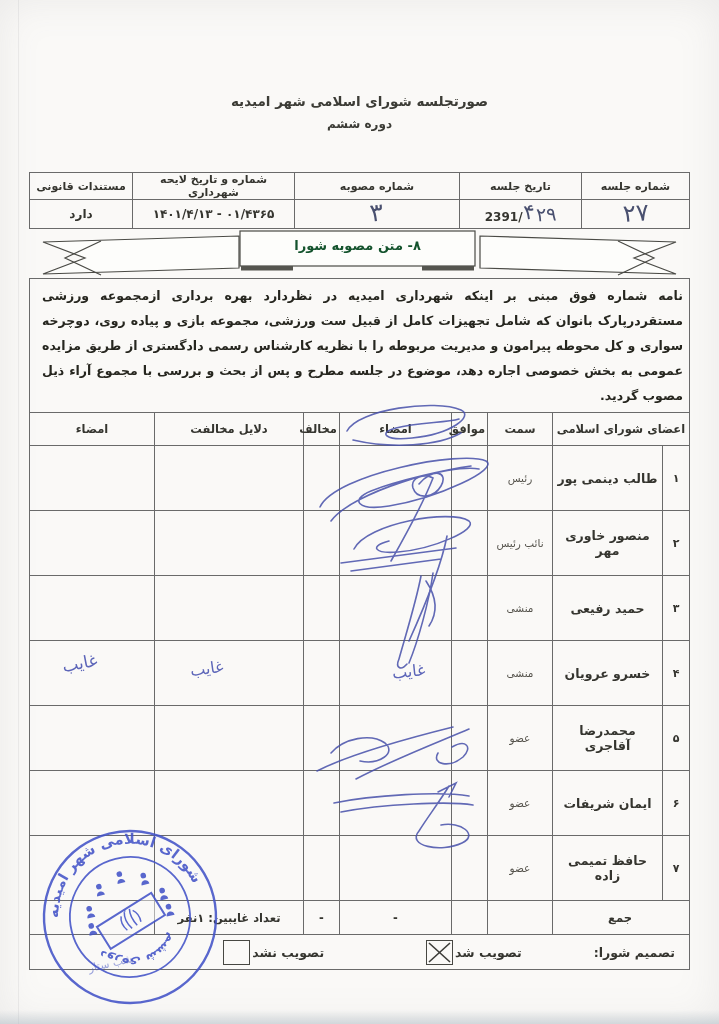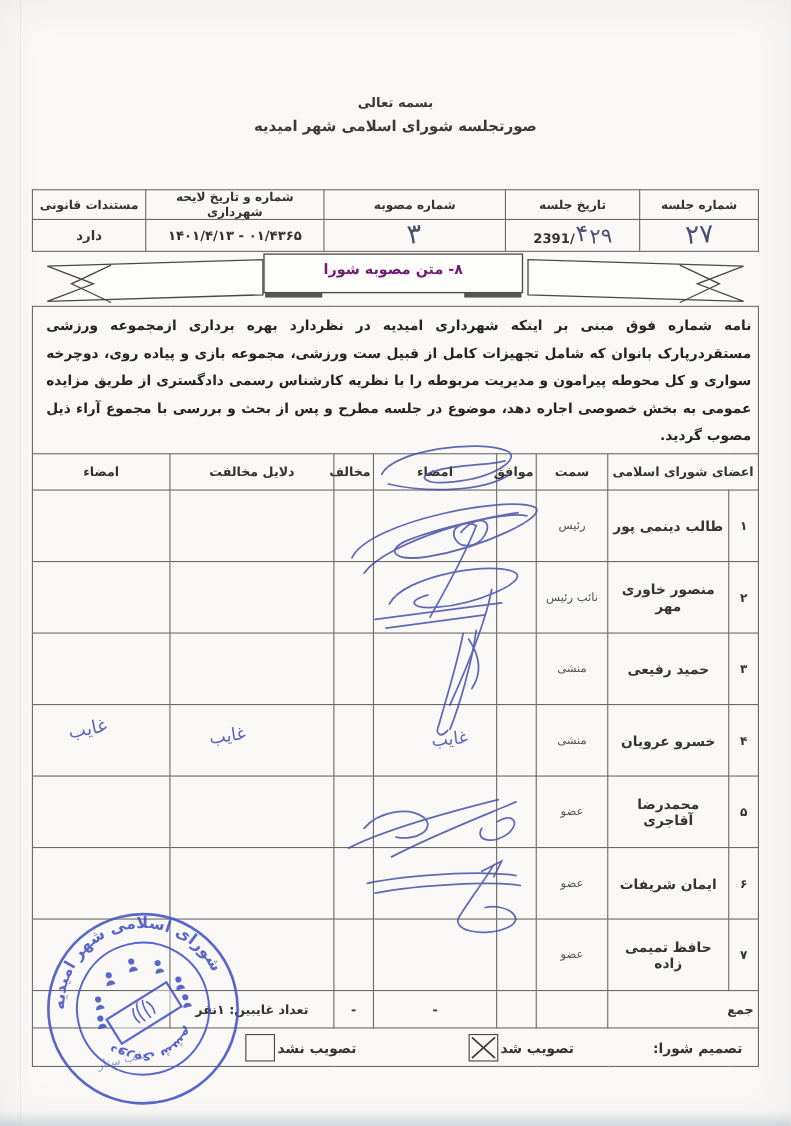--- a/index.html
+++ b/index.html
@@ -26,32 +26,32 @@
   .info-table .val{height:28px;font-size:12px;font-weight:bold;}
   .hand{display:inline-block;color:#3b4264;opacity:.92;font-weight:400;line-height:18px;}
   .hand-27{font-size:24px;transform:rotate(-4deg);}
   .hand-3{font-size:25px;transform:rotate(-7deg);}
   .hand-m{font-size:21px;transform:rotate(-8deg) translateY(-2px);margin:0 1px;}
   .hand-d{font-size:19px;transform:rotate(-3deg);}
   .printed-part{font-size:12px;font-weight:bold;}
   
   .ribbon-wrap{position:absolute;top:229px;left:37px;width:645px;height:50px;}
   .ribbon-label{position:absolute;top:238px;left:240px;width:235px;text-align:center;
-    font-size:13px;font-weight:bold;color:#701a75;}
+    font-size:13px;font-weight:bold;color:#14532d;}
   
   .main-table{position:absolute;top:278px;right:29px;width:661px;}
   .para-cell{height:85px;text-align:justify;padding:4px 6px 4px 12px;
     font-size:12.5px;font-weight:bold;line-height:25px;color:#26261f;}
   .head-row td{height:32px;font-size:11.5px;font-weight:bold;}
   .member-row td{height:64px;}
   .cell-num{font-size:11px;font-weight:bold;}
   .cell-name{font-size:12.5px;font-weight:bold;}
   .cell-pos{font-size:10.5px;font-weight:400;color:#55534c;}
   .total-row td{height:33px;font-size:11.5px;font-weight:bold;}
-  .total-label{text-align:right;padding-right:4px;}
+  .total-label{padding-right:4px;}
   .absent-count{font-size:11px;}
   .decision-cell{height:34px;}
   .decision{display:flex;align-items:center;padding-right:12px;font-size:12.5px;font-weight:bold;}
   .dec-label{margin-left:72px;}
   .dec-grp{display:flex;align-items:center;gap:2px;}
   .grp-approved{margin-left:102px;}
   .cbox{width:25px;height:23px;border:1.6px solid #474742;display:inline-block;position:relative;background:transparent;}
   .cbox svg{position:absolute;inset:0;}
   
   .ink-layer{position:absolute;inset:0;pointer-events:none;}
@@ -61,22 +61,22 @@
     transform:rotate(-13deg);font-weight:400;}
 </style>
 </head>
 <body>
 
 <div class="page">
 
   <div class="scan-line"></div>
 
   <div class="center-head">
-    <div class="basmala">بسمه تعالی</div>
     <div class="doc-title">صورتجلسه شورای اسلامی شهر امیدیه</div>
+    <div class="doc-term">دوره ششم</div>
   </div>
 
   <table class="info-table">
     <colgroup>
         <col style="width:108px">
         <col style="width:122px">
         <col style="width:165px">
         <col style="width:162px">
         <col style="width:103px">
       </colgroup>

